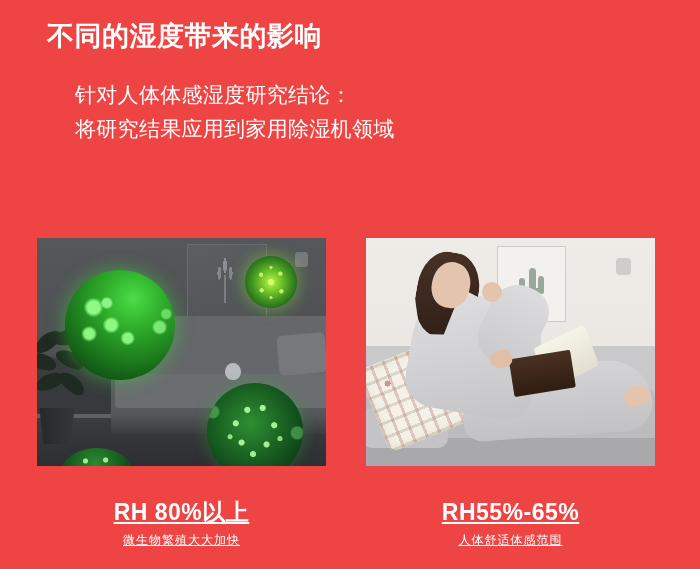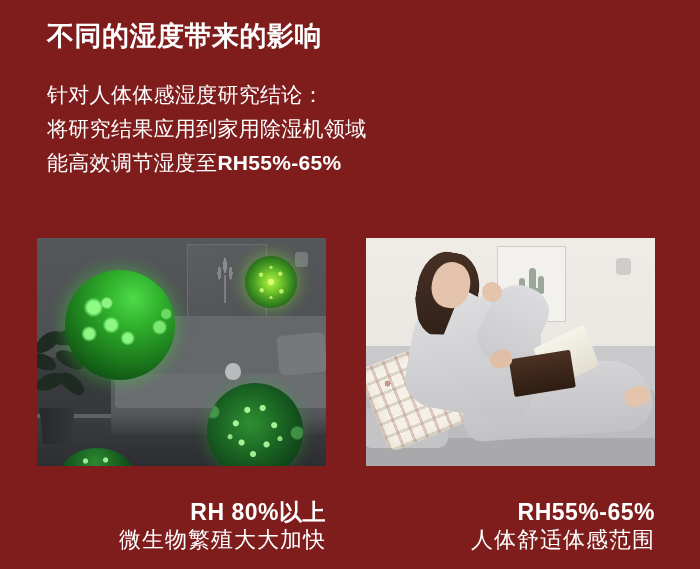--- a/index.html
+++ b/index.html
@@ -10,21 +10,21 @@
     width: 700px;
     height: 569px;
     overflow: hidden;
     font-family: "Liberation Sans", "DejaVu Sans", sans-serif;
   }
 
   #poster {
     position: relative;
     width: 700px;
     height: 569px;
-    background: #7f1d1d;
+    background: #ef4444;
     overflow: hidden;
   }
 
   
   #headline {
     position: absolute;
     left: 47px;
     top: 19px;
     font-size: 27px;
     font-weight: bold;
@@ -38,21 +38,21 @@
   #bodycopy {
     position: absolute;
     left: 47px;
     top: 78px;
     color: #ffffff;
     font-size: 21px;
     line-height: 34px;
     letter-spacing: 0.3px;
     white-space: nowrap;
   }
-  .copy-line { display: block; font-weight: normal; }
+  .copy-line { display: block; font-weight: normal; margin-left: 28px; }
   .copy-line.bold { font-weight: bold; }
   .bold-inline { font-weight: bold; }
 
   
   .photo {
     position: absolute;
     top: 238px;
     width: 289px;
     height: 228px;
     overflow: hidden;
@@ -417,54 +417,54 @@
     width: 26px; height: 20px;
     background: #e4c4ac;
     border-radius: 50% 50% 40% 40%;
     transform: rotate(-18deg);
   }
 
   
   .caption {
     position: absolute;
     width: 289px;
-    text-align: right;
+    text-align: center;
     color: #ffffff;
+    text-decoration: underline;
   }
   #caption-left  { left: 37px;  top: 498px; }
   #caption-right { left: 366px; top: 498px; }
   .caption-title {
     display: block;
     font-size: 23px;
     font-weight: bold;
     line-height: 28px;
     letter-spacing: 0.5px;
     white-space: nowrap;
   }
   .caption-sub {
     display: block;
     margin-top: 3px;
-    font-size: 22px;
+    font-size: 12px;
     font-weight: normal;
     line-height: 22px;
     letter-spacing: 1px;
     white-space: nowrap;
   }
 </style>
 </head>
 <body>
 
 <div id="poster">
 
   <div id="headline">不同的湿度带来的影响</div>
 
   <div id="bodycopy">
     <span class="copy-line">针对人体体感湿度研究结论：</span>
     <span class="copy-line">将研究结果应用到家用除湿机领域</span>
-    <span class="copy-line"><span>能高效调节湿度至</span><span class="bold-inline">RH55%-65%</span></span>
   </div>
 
   <div class="photo" id="photo-left">
     <div class="room-dark">
       <div class="dk-wallpanel"></div>
       <div class="dk-thermo"></div>
       <div class="dk-baseboard"></div>
       <div class="dk-floor"></div>
 
       <div class="dk-sofa">

